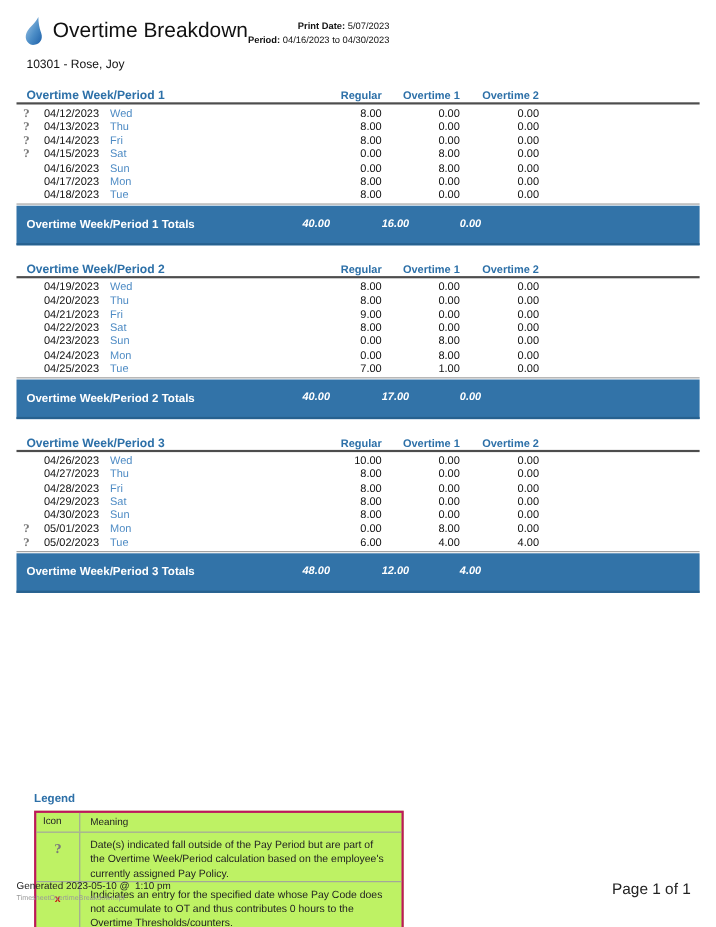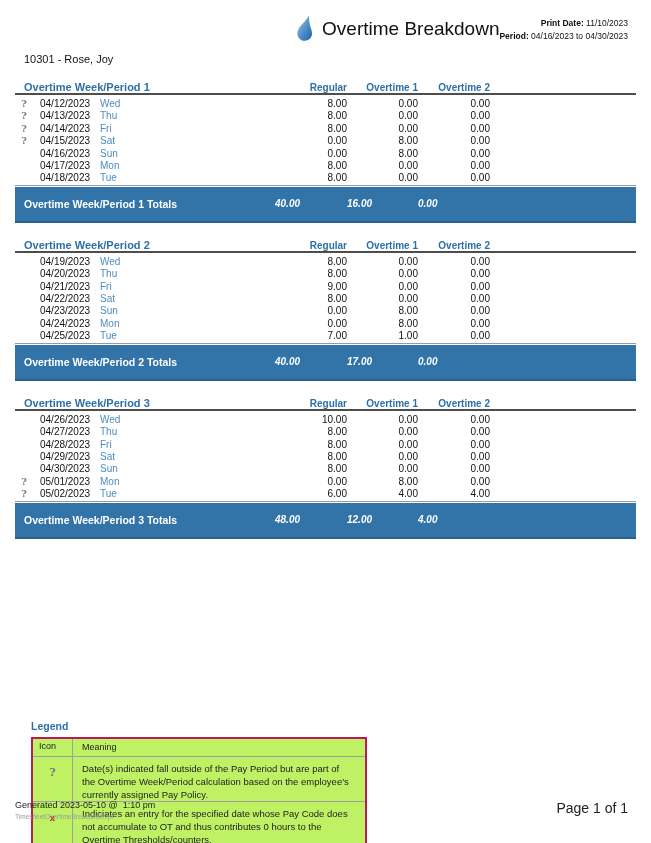--- a/index.html
+++ b/index.html
@@ -3,21 +3,21 @@
 <meta charset="utf-8">
 <style>
   * { margin:0; padding:0; box-sizing:border-box; }
   html,body { background:#e8e8e8; }
   body { font-family:"Liberation Sans", sans-serif; }
   .page {
     position:relative; width:651px; height:843px; margin:0 auto;
     background:#ffffff; color:#1a1a1a; overflow:hidden;
   }
   
-  .hdr { display:flex; justify-content:flex-end; align-items:flex-start; padding:14px 23px 0 20px; }
+  .hdr { display:flex; justify-content:flex-start; align-items:flex-start; padding:14px 23px 0 20px; }
   .hdr-left { display:flex; align-items:center; gap:7px; }
   .logo { width:21px; height:29px; display:block; }
   .report-title { font-size:19px; font-weight:400; color:#111; letter-spacing:0px; }
   .hdr-right { text-align:right; font-size:8.5px; line-height:13px; padding-top:3px; color:#111; }
   .hdr-right b { font-weight:bold; }
   .employee { font-size:11px; padding:10px 0 0 24px; color:#111; }
 
   
   .sections { margin:0 15px; }
   .section { margin-top:16px; }
@@ -70,21 +70,21 @@
             <stop offset="0" stop-color="#a7cbe9"></stop>
             <stop offset="0.55" stop-color="#4d8ec7"></stop>
             <stop offset="1" stop-color="#1c5fa8"></stop>
           </linearGradient>
         </defs>
         <path d="M17 1 C13 9 5 13 4 20 C3 26 8 31 13 30 C19 29 22 24 20 18 C18 12 17 7 17 1 Z" fill="url(#lg1)"></path>
       </svg>
       <div class="report-title">Overtime Breakdown</div>
     </div>
     <div class="hdr-right">
-      <div><b>Print Date:</b><span> 11/10/2023</span></div>
+      <div><b>Print Date:</b><span> 5/07/2023</span></div>
       <div><b>Period:</b><span> 04/16/2023 to 04/30/2023</span></div>
     </div>
   </div>
 
   <div class="employee">10301 - Rose, Joy</div>
 
   <div class="sections" id="sections">
   <div class="section">
     <div class="sec-grid sec-head">
       <div class="sec-title">Overtime Week/Period 1</div>

